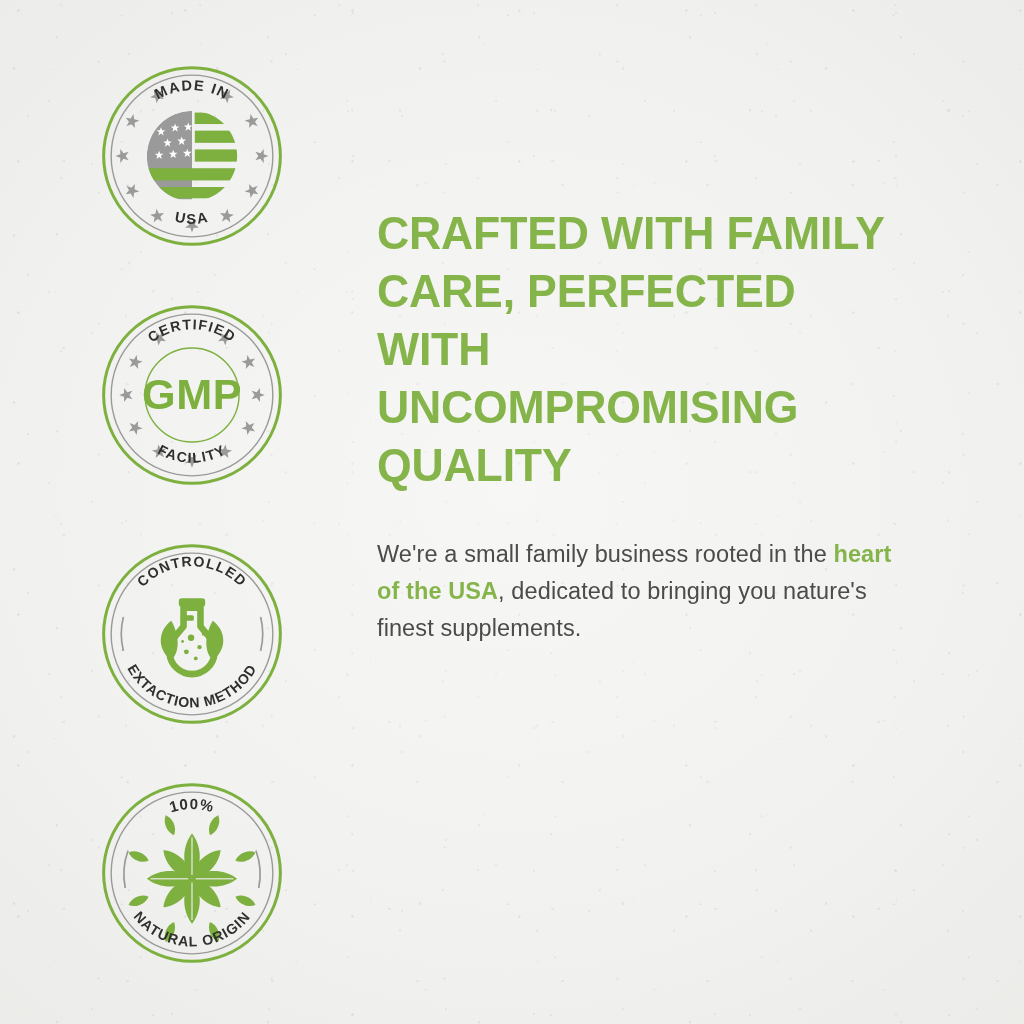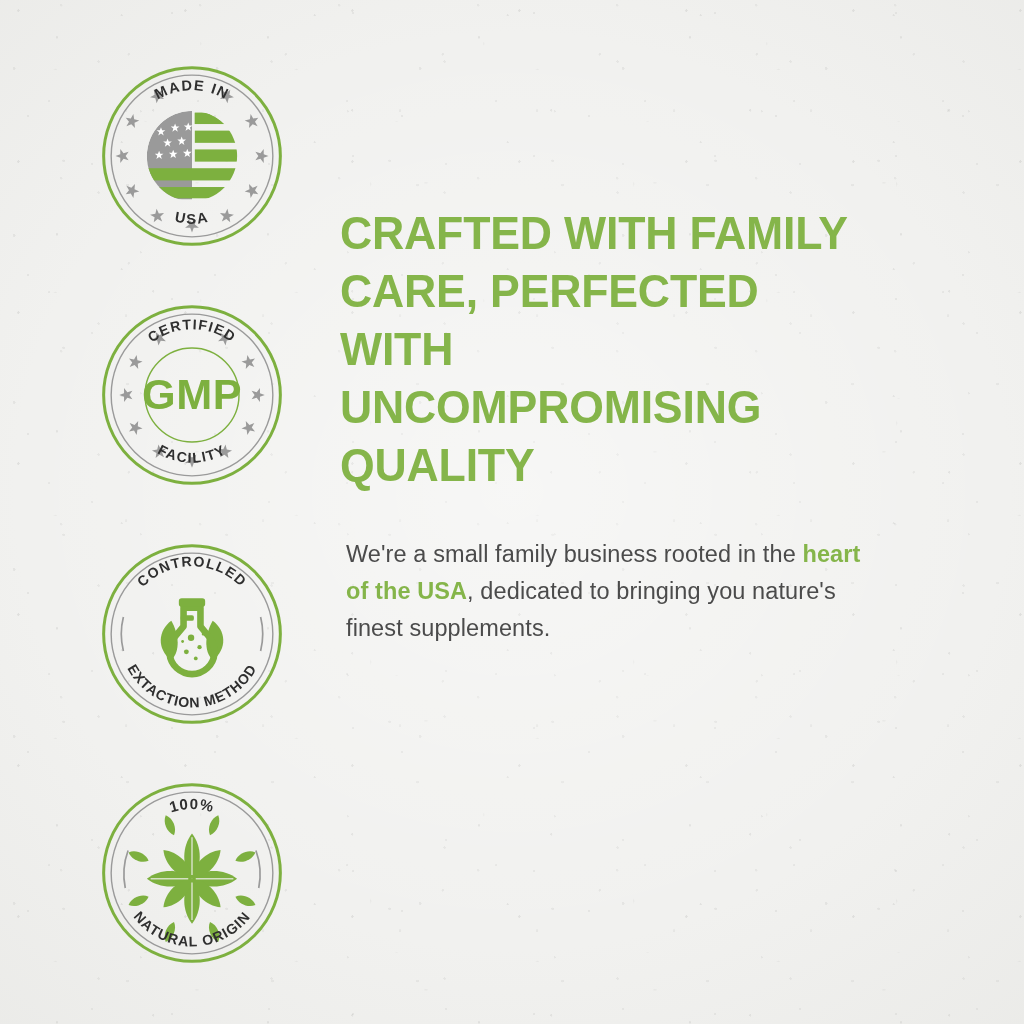--- a/index.html
+++ b/index.html
@@ -81,40 +81,40 @@
     width: 188px;
     height: 188px;
     margin-bottom: 51px;
     display: block;
   }
   .badge:last-child { margin-bottom: 0; }
 
   
   #content {
     position: absolute;
-    left: 340px;
+    left: 377px;
     top: 204px;
     width: 556px;
   }
 
   #headline {
     margin: 0;
     color: #85b54a;
     font-family: "Liberation Sans Narrow", "Liberation Sans", sans-serif;
     font-size: 46px;
     line-height: 58px;
     font-weight: bold;
     letter-spacing: -0.2px;
     text-transform: uppercase;
     transform: scaleX(.97);
     transform-origin: left top;
   }
 
   .para {
-    margin: 6px;
+    margin: 0;
     color: #4b4b4b;
     font-size: 23.5px;
     line-height: 37px;
     font-weight: 400;
     letter-spacing: .1px;
     max-width: 520px;
   }
   #para1 { margin-top: 42px; }
   #para2 { margin-top: 37px; }
   .hl {

